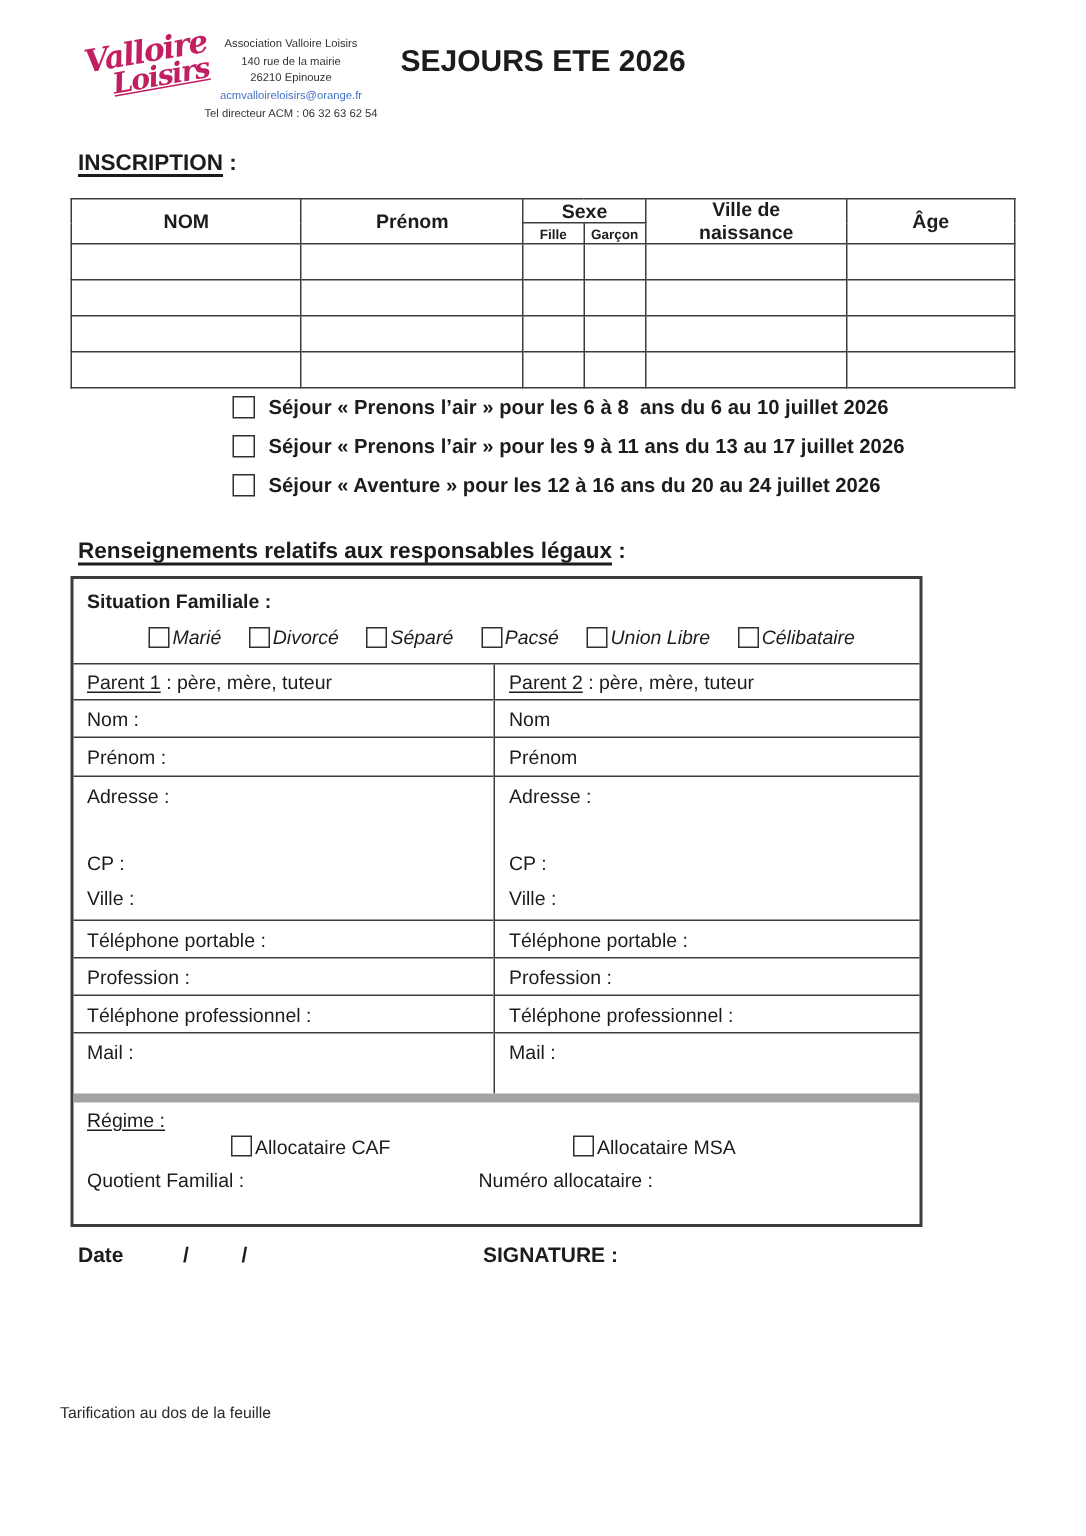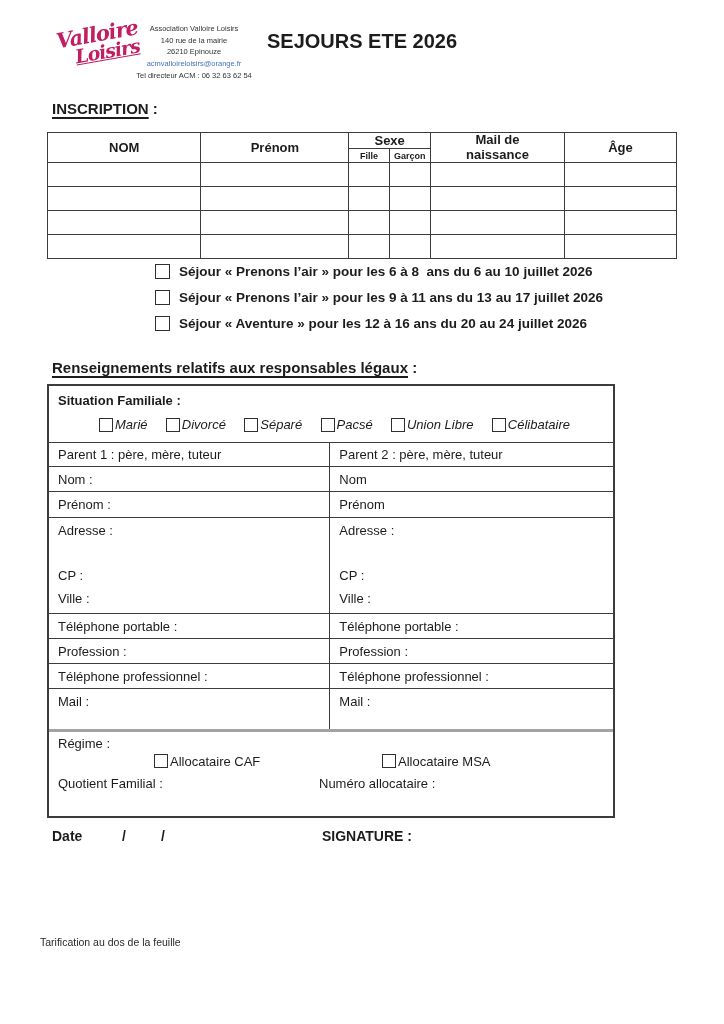--- a/index.html
+++ b/index.html
@@ -19,21 +19,21 @@
   .logo-info { width:124px; margin-left:0; font-size:7.5px; line-height:1.55; text-align:center; color:#333333; padding-top:7px; }
   .logo-info .email { cursor:pointer; }
 
   
   .title { position:absolute; top:30px; left:0; width:100%; text-align:center; font-size:20px; font-weight:bold; }
 
   
   .h-inscription { position:absolute; left:52px; top:100px; font-size:15px; font-weight:bold; }
   .h-resp { position:absolute; left:52px; top:359px; font-size:15px; font-weight:bold; }
   .ul2 { text-decoration:underline; text-decoration-thickness:2px; text-underline-offset:3px; }
-  .ul1 { text-decoration-thickness:1px; text-underline-offset:2px; }
+  .ul1 { text-decoration:underline; text-decoration-thickness:1px; text-underline-offset:2px; }
 
   
   .tbl-inscription {
     position:absolute; left:47px; top:132px; width:630px;
     border-collapse:collapse; table-layout:fixed;
   }
   .tbl-inscription th, .tbl-inscription td { border:1.5px solid #3c3c3c; padding:0; }
   .tbl-inscription th { font-size:13px; font-weight:bold; text-align:center; }
   .tbl-inscription th.sub { font-size:9px; height:13px; }
   .tbl-inscription tr.hdr th { height:14px; }
@@ -61,21 +61,21 @@
   .parents td.rcol { border-left:1.5px solid #3c3c3c; }
   .parents tr.r-hdr td { height:24px; }
   .parents tr.r-nom td { height:25px; }
   .parents tr.r-prenom td { height:26px; }
   .parents tr.r-adr td { height:96px; vertical-align:top; padding-top:5px; }
   .parents tr.r-c td { height:25px; }
   .parents tr.r-mail td { height:40px; vertical-align:top; padding-top:5px;margin-left:22px; }
   .adr-cp { margin-top:30px; }
   .adr-ville { margin-top:8px; }
 
-  .regime { position:relative; border-top:3px solid #a3a3a3; height:64px; box-sizing:border-box; font-size:13px; }
+  .regime { position:relative; border-top:6px solid #a3a3a3; height:64px; box-sizing:border-box; font-size:13px; }
   .regime-heading { position:absolute; left:9px; top:4px; }
   .regime-opt-caf { position:absolute; left:105px; top:22px; }
   .regime-opt-msa { position:absolute; left:333px; top:22px; }
   .quotient-label { position:absolute; left:9px; top:44px; }
   .numero-label { position:absolute; left:270px; top:44px; }
 
   
   .date-line { position:absolute; left:52px; top:828px; width:580px; height:18px; font-size:14px; font-weight:bold; }
   .date-line span { position:absolute; top:0; }
   .dl-date { left:0; }
@@ -118,21 +118,21 @@
       <col style="width:6.6%">
         <col style="width:21.3%">
         <col style="width:17.8%">
     </colgroup>
     <thead>
       <tr class="hdr">
         <th rowspan="2">NOM</th>
         <th rowspan="2">Prénom</th>
         <th colspan="2">Sexe</th>
         <th rowspan="2" class="th-naiss">
-          <div>Mail de</div>
+          <div>Ville de</div>
           <div>naissance</div>
         </th>
         <th rowspan="2">Âge</th>
       </tr>
       <tr>
         <th class="sub">Fille</th>
         <th class="sub">Garçon</th>
       </tr>
     </thead>
     <tbody>

